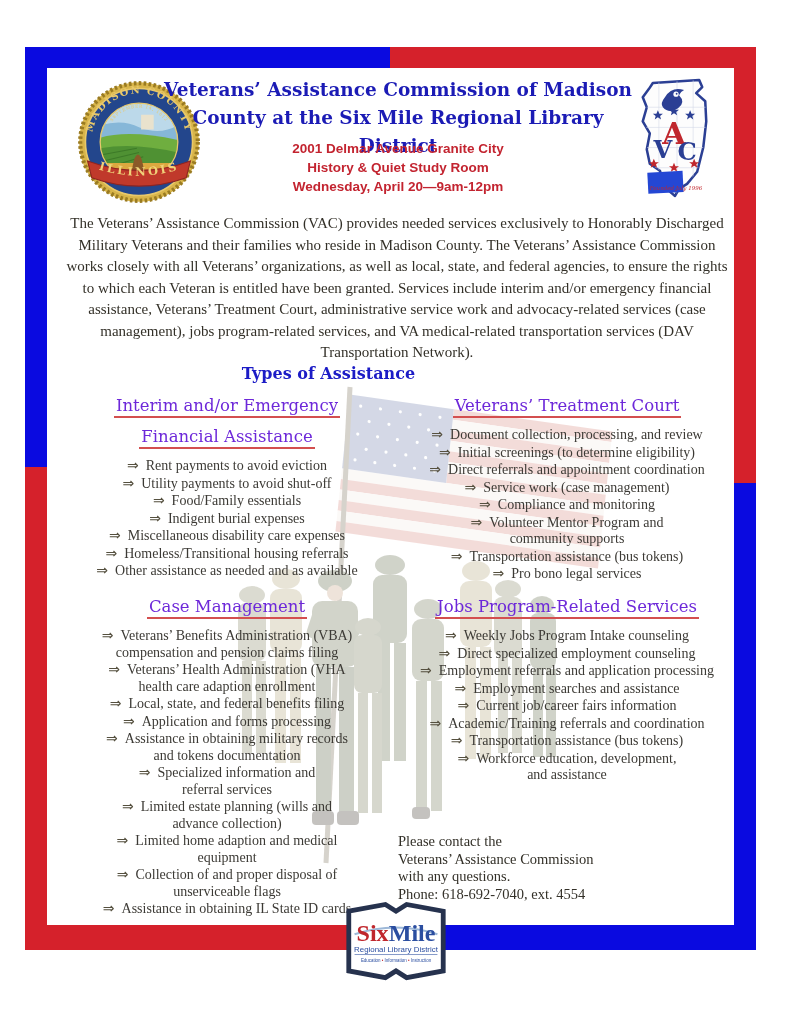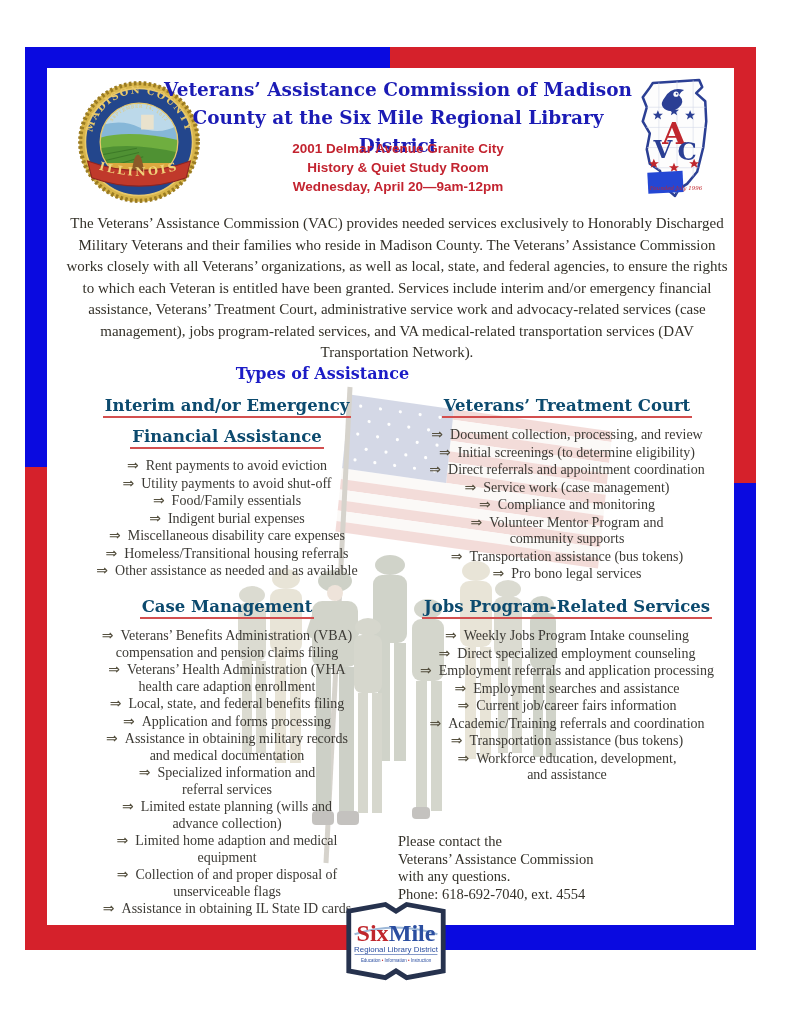--- a/index.html
+++ b/index.html
@@ -20,31 +20,31 @@
   .avc{position:absolute;left:617px;top:77px;width:114px;height:126px;}
   .title{position:absolute;left:163px;top:76px;width:470px;text-align:center;
          font-family:"DejaVu Serif", serif;font-weight:bold;font-size:18.5px;
          line-height:28px;color:#1b1bb5;}
   .addr{position:absolute;left:163px;top:139px;width:470px;text-align:center;
         font-family:Liberation Sans, sans-serif;font-weight:bold;font-size:13.5px;
         line-height:19px;color:#c32430;}
   
   .intro{position:absolute;left:66px;top:213px;width:662px;text-align:center;
          font-size:15px;line-height:21.5px;color:#333028;}
-  .types{position:absolute;left:2px;top:364px;width:641px;text-align:center;
+  .types{position:absolute;left:8px;top:364px;width:641px;text-align:center;
          font-family:"DejaVu Serif", serif;font-weight:bold;font-size:16px;color:#1c1cc6;}
   
   .sec{position:absolute;text-align:center;}
   .sec-financial{left:53px;top:396px;width:348px;}
   .sec-court{left:398px;top:396px;width:338px;}
   .sec-case{left:53px;top:597px;width:348px;}
   .sec-jobs{left:398px;top:597px;width:338px;}
   .hline{margin-bottom:9px;}
-  .hline span{display:inline-block;font-family:"DejaVu Serif", serif;font-weight:bold;
-        font-size:16.5px;color:#0c4a6e;border-bottom:2px solid #d34f4f;padding:0 2px 1px 2px;}
+  .hline span{display:inline-block;font-family:"DejaVu Serif", serif;font-weight:normal;
+        font-size:16.5px;color:#6d28d9;border-bottom:2px solid #d34f4f;padding:0 2px 1px 2px;}
   .sec-list{margin-top:7px;}
   .item{margin:0 0 1px 0;}
   .iline{font-size:14px;line-height:16.5px;color:#3c3a35;}
   .arrow{color:#55503f;}
   
   .contact{position:absolute;left:398px;top:833px;width:338px;text-align:left;
            font-size:14.5px;line-height:17.5px;color:#333028;}
   .sixmile{position:absolute;left:343px;top:901px;width:106px;height:82px;z-index:5;}
   
   .watermark{position:absolute;left:190px;top:383px;width:430px;height:525px;
@@ -327,21 +327,21 @@
             <div class="iline">health care adaption enrollment</div>
           </div>
           <div class="item">
             <div class="iline"><span class="arrow">⇒ </span>Local, state, and federal benefits filing</div>
           </div>
           <div class="item">
             <div class="iline"><span class="arrow">⇒ </span>Application and forms processing</div>
           </div>
           <div class="item">
             <div class="iline"><span class="arrow">⇒ </span>Assistance in obtaining military records</div>
-            <div class="iline">and medical documentation</div>
+            <div class="iline">and tokens documentation</div>
           </div>
           <div class="item">
             <div class="iline"><span class="arrow">⇒ </span>Specialized information and</div>
             <div class="iline">referral services</div>
           </div>
           <div class="item">
             <div class="iline"><span class="arrow">⇒ </span>Limited estate planning (wills and</div>
             <div class="iline">advance collection)</div>
           </div>
           <div class="item">

